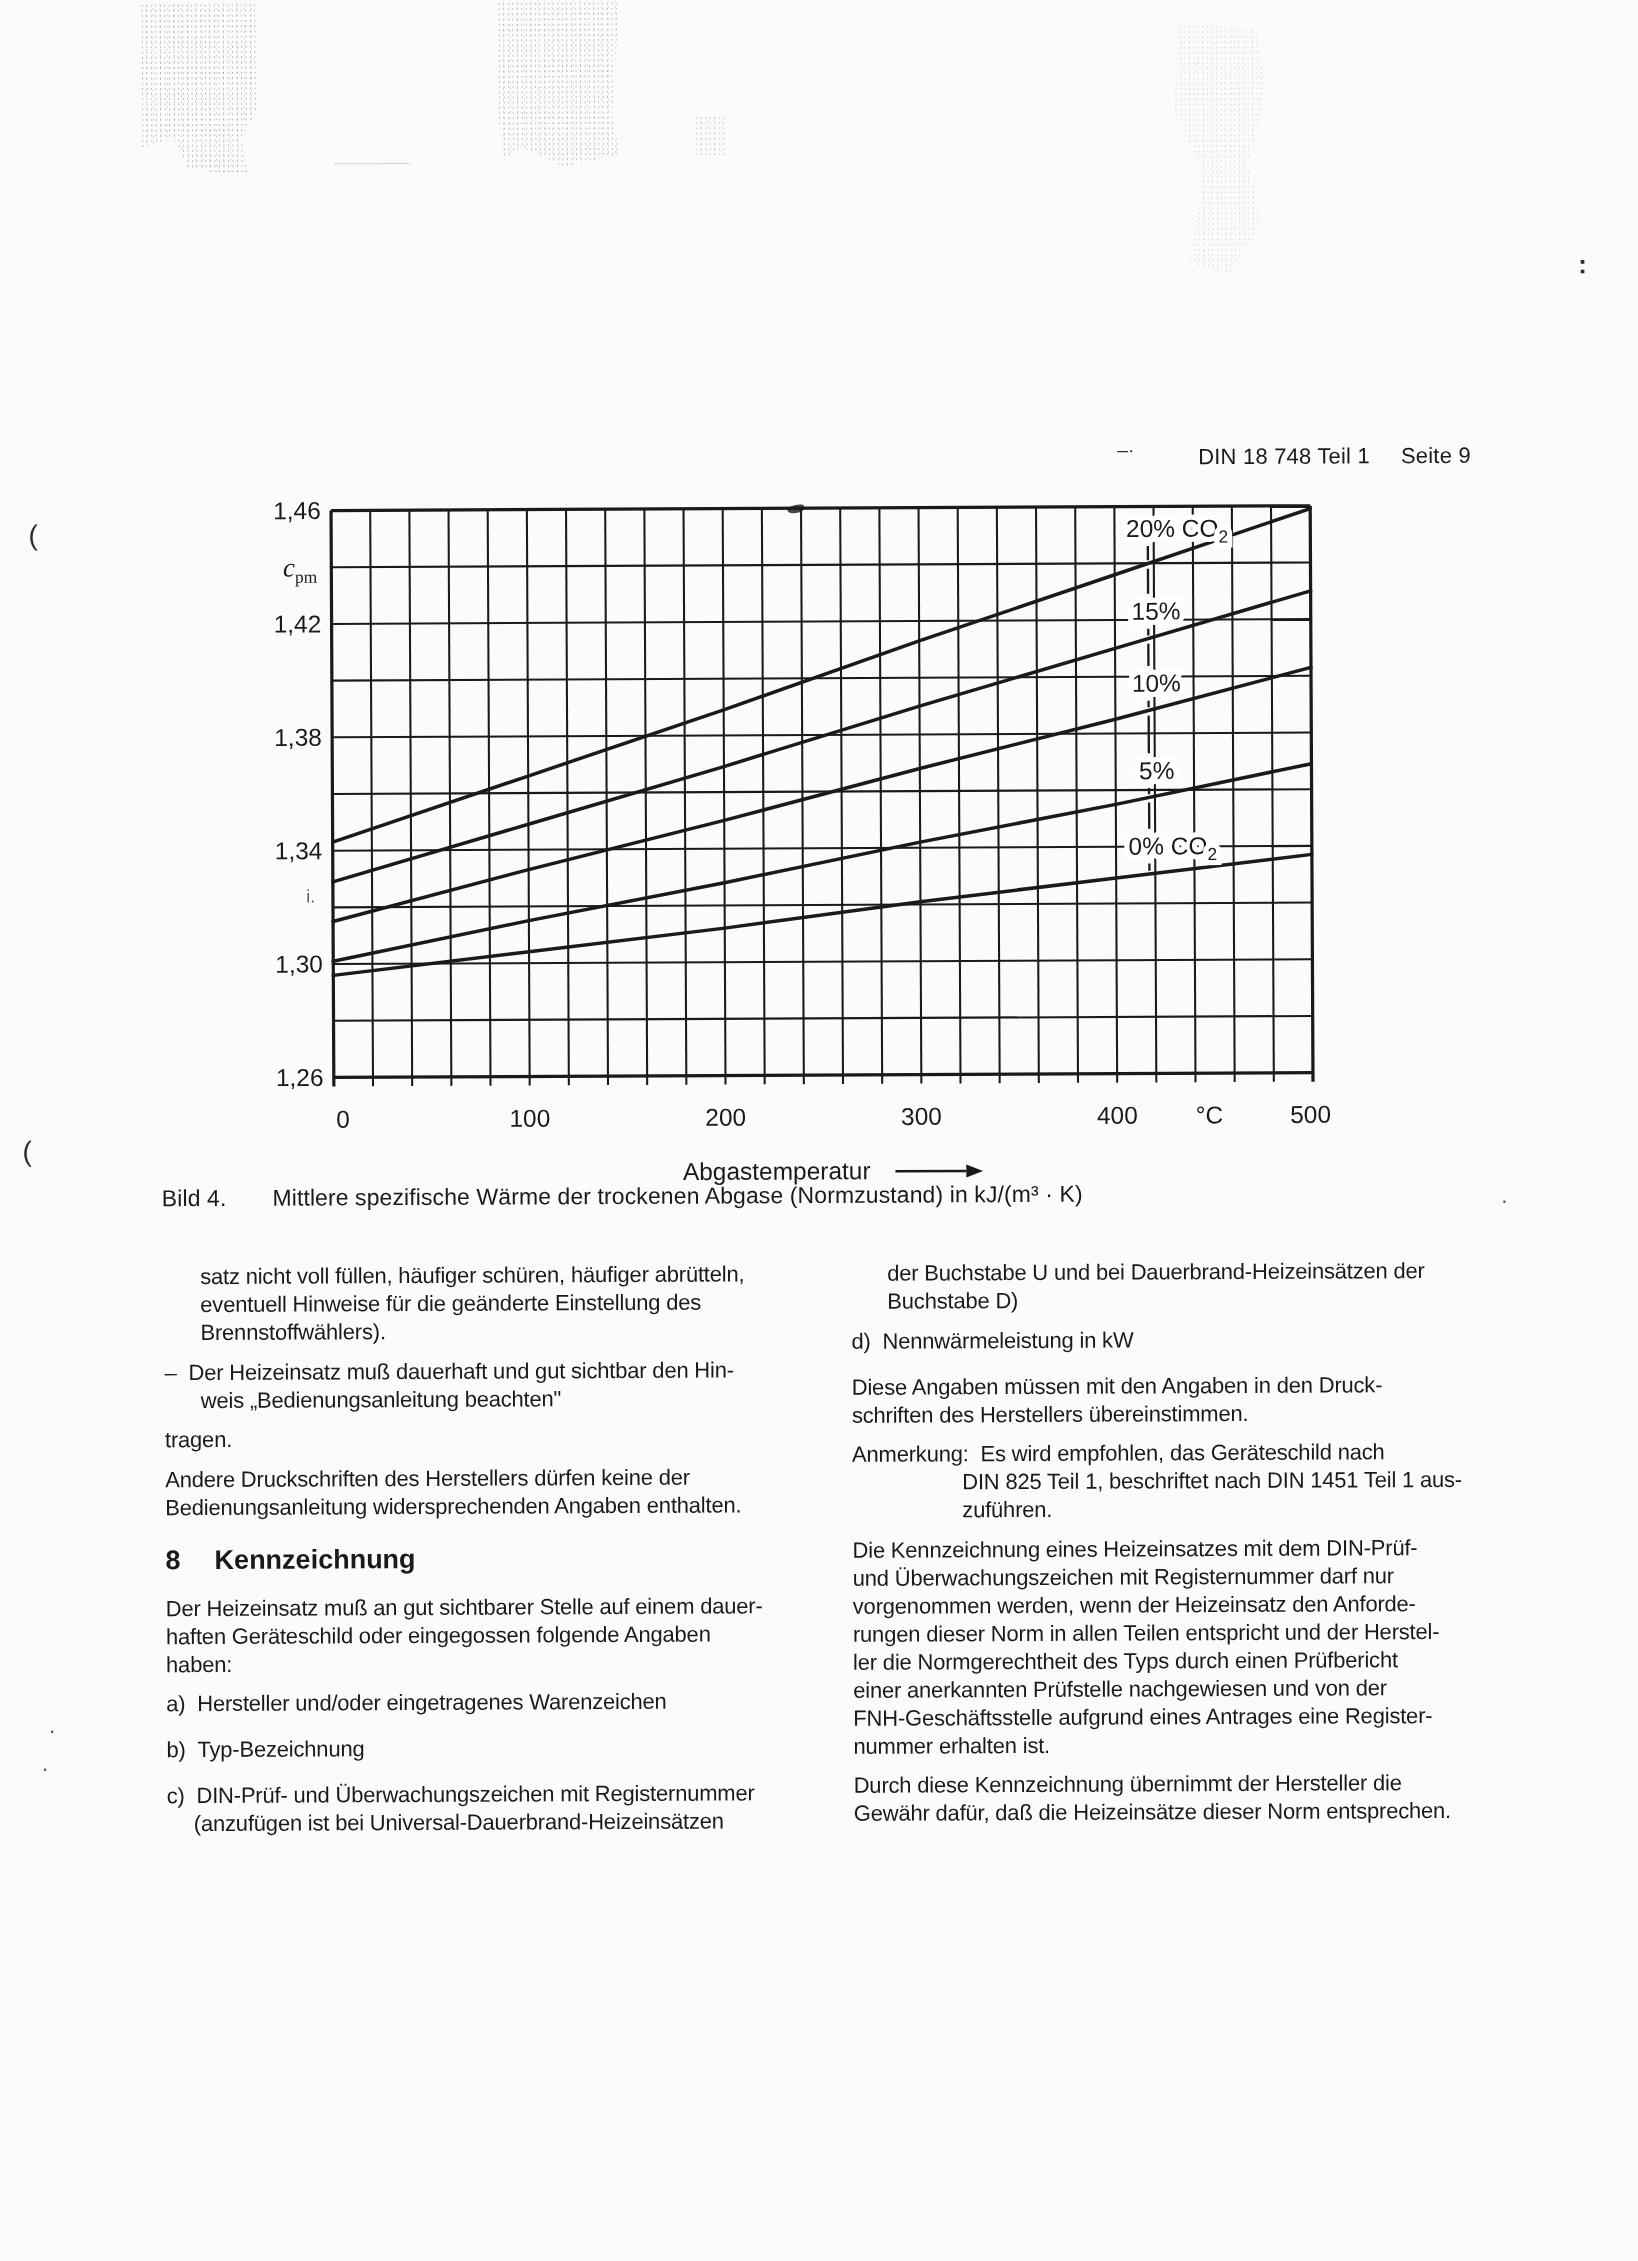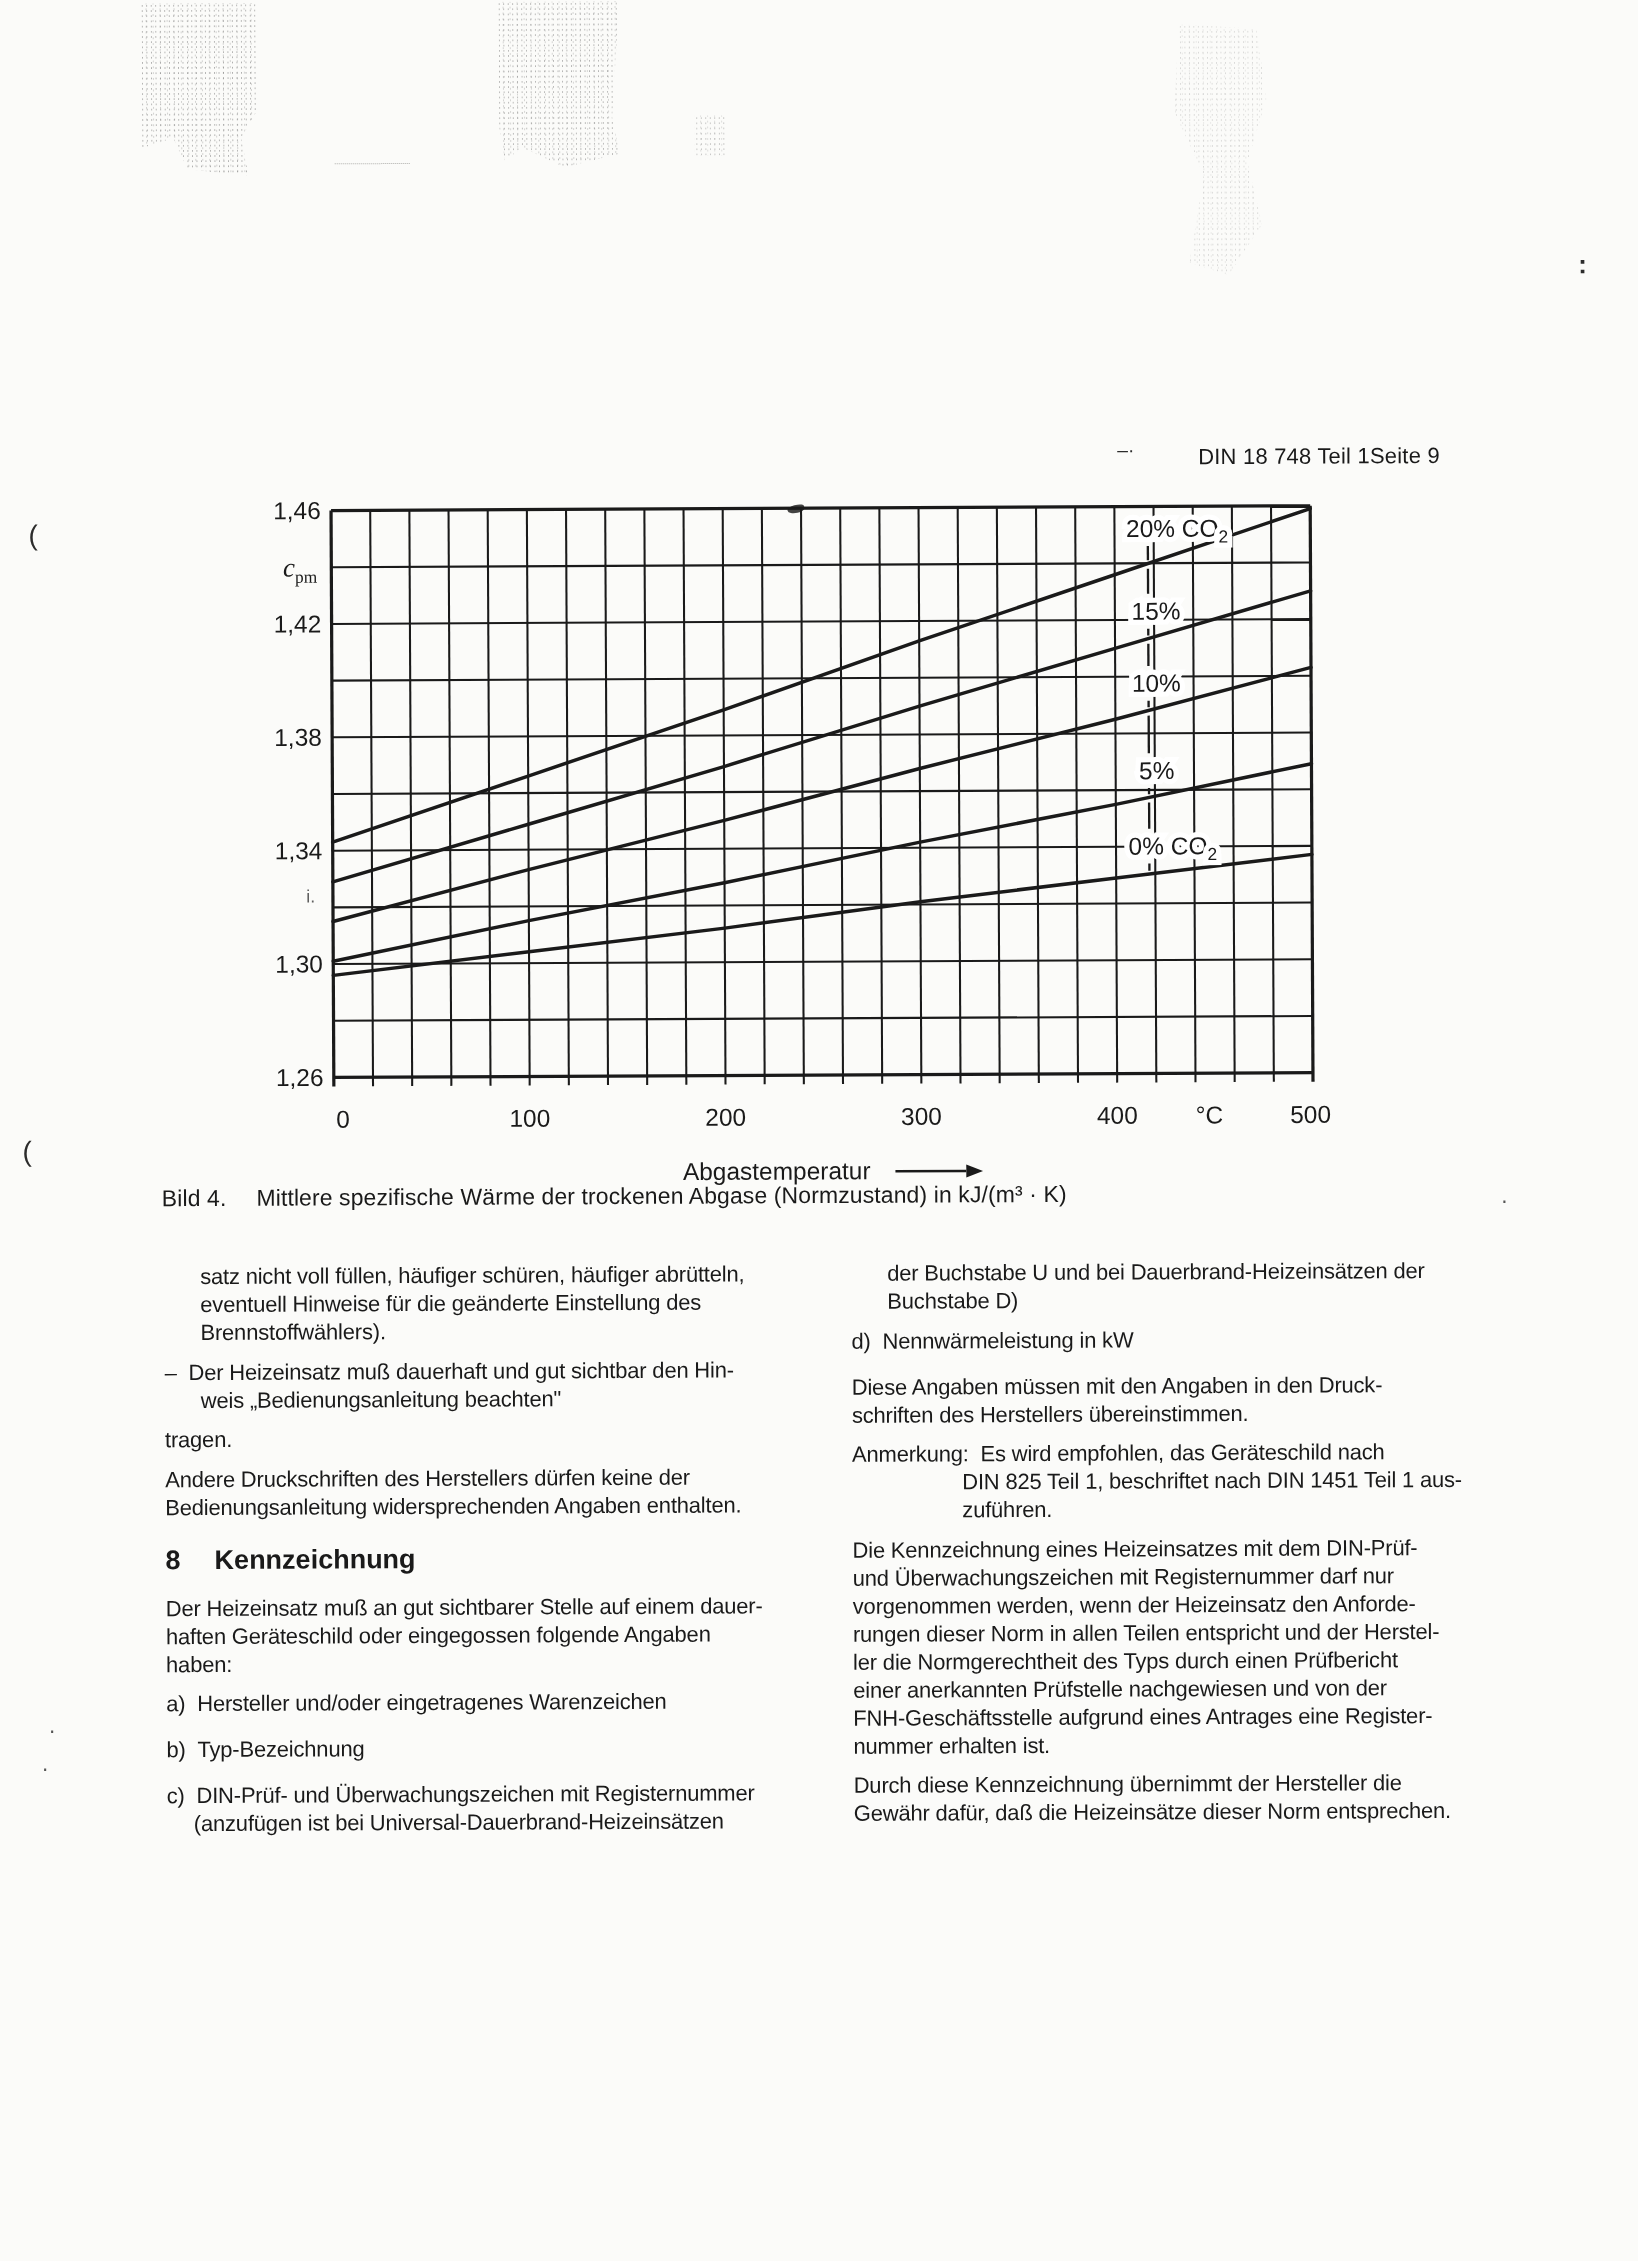--- a/index.html
+++ b/index.html
@@ -16,26 +16,26 @@
   .sp-b{left:503px;top:0;width:122px;height:166px;opacity:.7;
     clip-path:polygon(0 0,100% 0,94% 70%,100% 92%,55% 100%,20% 88%,6% 96%,0 70%);}
   .sp-c{left:1175px;top:26px;width:97px;height:251px;opacity:.33;
     clip-path:polygon(10% 0,90% 2%,100% 30%,80% 55%,95% 80%,60% 100%,20% 95%,35% 60%,5% 35%);}
   .sp-d{left:700px;top:115px;width:31px;height:40px;opacity:.55;}
   .dotline{position:absolute;left:340px;top:161px;width:75px;border-top:1.9px dotted #9a9a97;opacity:.8;}
   .smudge{position:absolute;left:791px;top:505px;width:17px;height:7.7px;background:#222;border-radius:50% 40% 50% 60%;transform:rotate(-12deg);opacity:.85;}
   .artifact{position:absolute;color:#2c2c2c;}
   
   .hdr{position:absolute;top:446px;left:1202px;font-size:22px;letter-spacing:0.2px;white-space:nowrap;}
-  .hdr .pg{}
+  .hdr .pg{margin-left:31px;}
   
   #chart-svg{position:absolute;left:238px;top:490px;}
   
   .cap{position:absolute;top:1182px;left:162px;font-size:23px;letter-spacing:0.1px;white-space:nowrap;}
-  .cap .lbl{margin-right:30px;}
+  .cap .lbl{margin-right:46px;}
   
   .col{position:absolute;top:1260px;font-size:22px;line-height:28px;letter-spacing:-0.2px;}
   #col-left{left:164px;width:677px;}
   #col-right{left:851px;width:677px;}
   .block{margin:0 0 11.6px 0;white-space:nowrap;}
   .cont{padding-left:36px;}
   .dash{padding-left:36px;text-indent:-36px;}
   .alpha{padding-left:27px;text-indent:-27px;margin-bottom:18px;}
   .anm{padding-left:110px;text-indent:-110px;}
   .heading{font-size:27px;font-weight:bold;letter-spacing:0;margin:24.5px 0 20.6px;}

